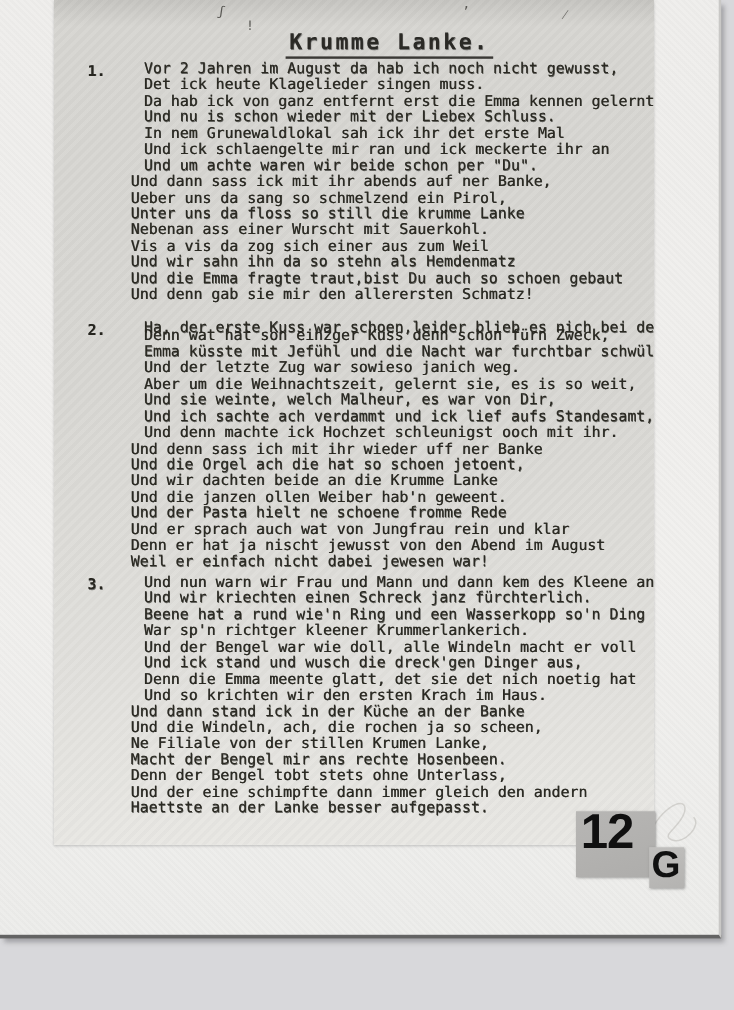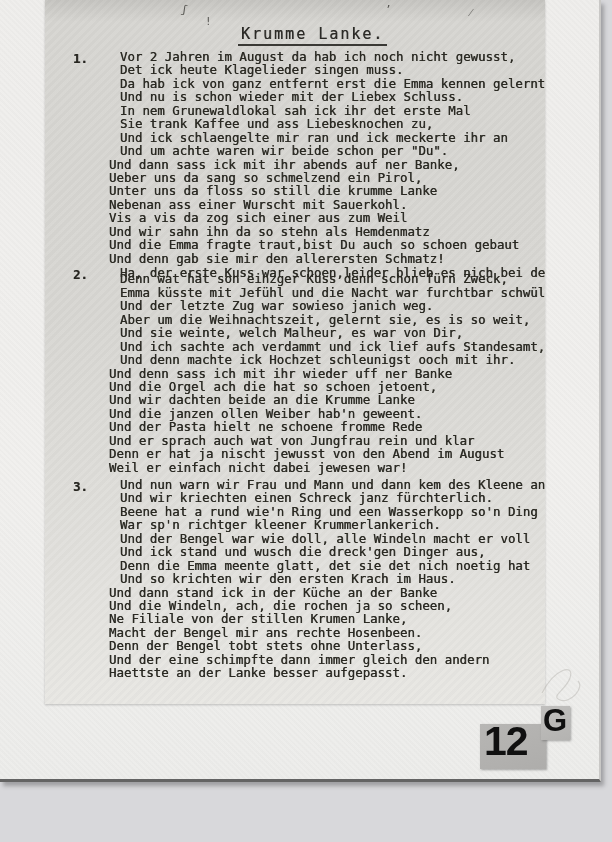--- a/index.html
+++ b/index.html
@@ -11,36 +11,36 @@
              repeating-linear-gradient(45deg,rgba(0,0,0,0.015) 0 2px,rgba(255,255,255,0.02) 2px 4px),
              linear-gradient(180deg,#efeeec 0%,#f1f0ee 60%,#ededeb 100%);
            border-bottom:3px solid #636363;border-right:2px solid #c9c8c6;
            box-shadow:3px 4px 4px rgba(90,90,95,0.45);}
   
   .typed-page{position:absolute;left:45px;top:0;width:500px;height:704px;overflow:hidden;
            background:
              repeating-linear-gradient(-45deg,rgba(0,0,0,0.018) 0 3px,rgba(255,255,255,0.015) 3px 6px),
              linear-gradient(180deg,#c6c5c1 0px,#d7d6d2 22px,#d8d7d3 45%,#e2e1dd 80%,#e9e8e4 100%);
            box-shadow:0 1px 2px rgba(120,120,120,0.4);}
-  .poem-title{position:absolute;left:193px;top:25px;font-size:15px;font-weight:normal;
+  .poem-title{position:absolute;left:193px;top:25px;font-size:18px;font-weight:bold;
            letter-spacing:2px;color:#2b2a26;border-bottom:2px solid #3a3935;padding:0 3px 1px 3px;
            text-shadow:0.4px 0.4px 0.6px rgba(30,30,30,0.6);}
   .stanza{position:absolute;left:0;width:500px;}
   .stanza-number{position:absolute;left:28px;top:1px;font-size:12.4px;font-weight:bold;
            color:#26251f;text-shadow:0.4px 0.4px 0.5px rgba(30,30,30,0.55);}
   .pline{position:relative;margin-left:75px;height:13.45px;line-height:13.45px;
            font-size:12.4px;color:#2a2922;white-space:pre;
            text-shadow:0.35px 0.35px 0.55px rgba(35,35,30,0.65),-0.15px 0 0.4px rgba(60,60,55,0.4);}
   .pline.refrain{margin-left:64px;}
   .pline.overlap{margin-top:-7px;}
   
   .ink-mark{position:absolute;color:#3c3b37;opacity:0.8;font-size:11px;}
   .pencil-scribble{position:absolute;left:530px;top:648px;opacity:0.5;}
   
-  .label-12{position:absolute;left:480px;top:724px;width:66px;height:45px;
+  .label-12{position:absolute;left:480px;top:676px;width:66px;height:55px;
            background:linear-gradient(160deg,#b7b6b4,#aeadab);
            box-shadow:1px 1px 2px rgba(90,90,90,0.5);}
   .label-12 span{position:absolute;left:4px;top:-6px;font-family:"Liberation Sans",sans-serif;
            font-weight:bold;font-size:41px;letter-spacing:-1px;color:#101010;}
   .label-g{position:absolute;left:541px;top:706px;width:29px;height:34px;
            background:linear-gradient(160deg,#c0bfbd,#b4b3b1);
            box-shadow:1px 1px 2px rgba(90,90,90,0.5);}
   .label-g span{position:absolute;left:2px;top:-3px;font-family:"Liberation Sans",sans-serif;
            font-weight:bold;font-size:31px;color:#101010;}
 </style>
@@ -53,21 +53,20 @@
   <div class="typed-page">
     <div class="poem-title">Krumme Lanke.</div>
     <div id="stanza-root">
         <div class="stanza" style="top: 50px;">
           <span class="stanza-number">1.</span>
           <div class="pline">Vor 2 Jahren im August da hab ich noch nicht gewusst,</div>
           <div class="pline">Det ick heute Klagelieder singen muss.</div>
           <div class="pline">Da hab ick von ganz entfernt erst die Emma kennen gelernt.</div>
           <div class="pline">Und nu is schon wieder mit der Liebex Schluss.</div>
           <div class="pline">In nem Grunewaldlokal sah ick ihr det erste Mal</div>
-          <div class="pline">Sie trank Kaffee und ass Liebesknochen zu,</div>
           <div class="pline">Und ick schlaengelte mir ran und ick meckerte ihr an</div>
           <div class="pline">Und um achte waren wir beide schon per "Du".</div>
           <div class="pline refrain">Und dann sass ick mit ihr abends auf ner Banke,</div>
           <div class="pline refrain">Ueber uns da sang so schmelzend ein Pirol,</div>
           <div class="pline refrain">Unter uns da floss so still die krumme Lanke</div>
           <div class="pline refrain">Nebenan ass einer Wurscht mit Sauerkohl.</div>
           <div class="pline refrain">Vis a vis da zog sich einer aus zum Weil</div>
           <div class="pline refrain">Und wir sahn ihn da so stehn als Hemdenmatz</div>
           <div class="pline refrain">Und die Emma fragte traut,bist Du auch so schoen gebaut</div>
           <div class="pline refrain">Und denn gab sie mir den allerersten Schmatz!</div>

